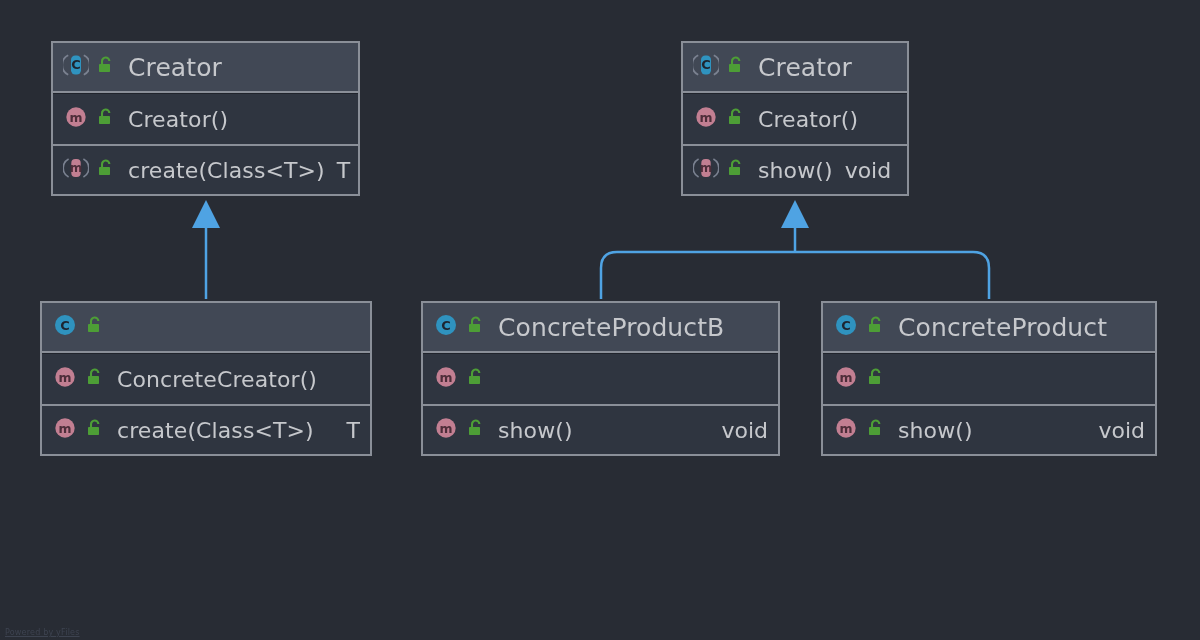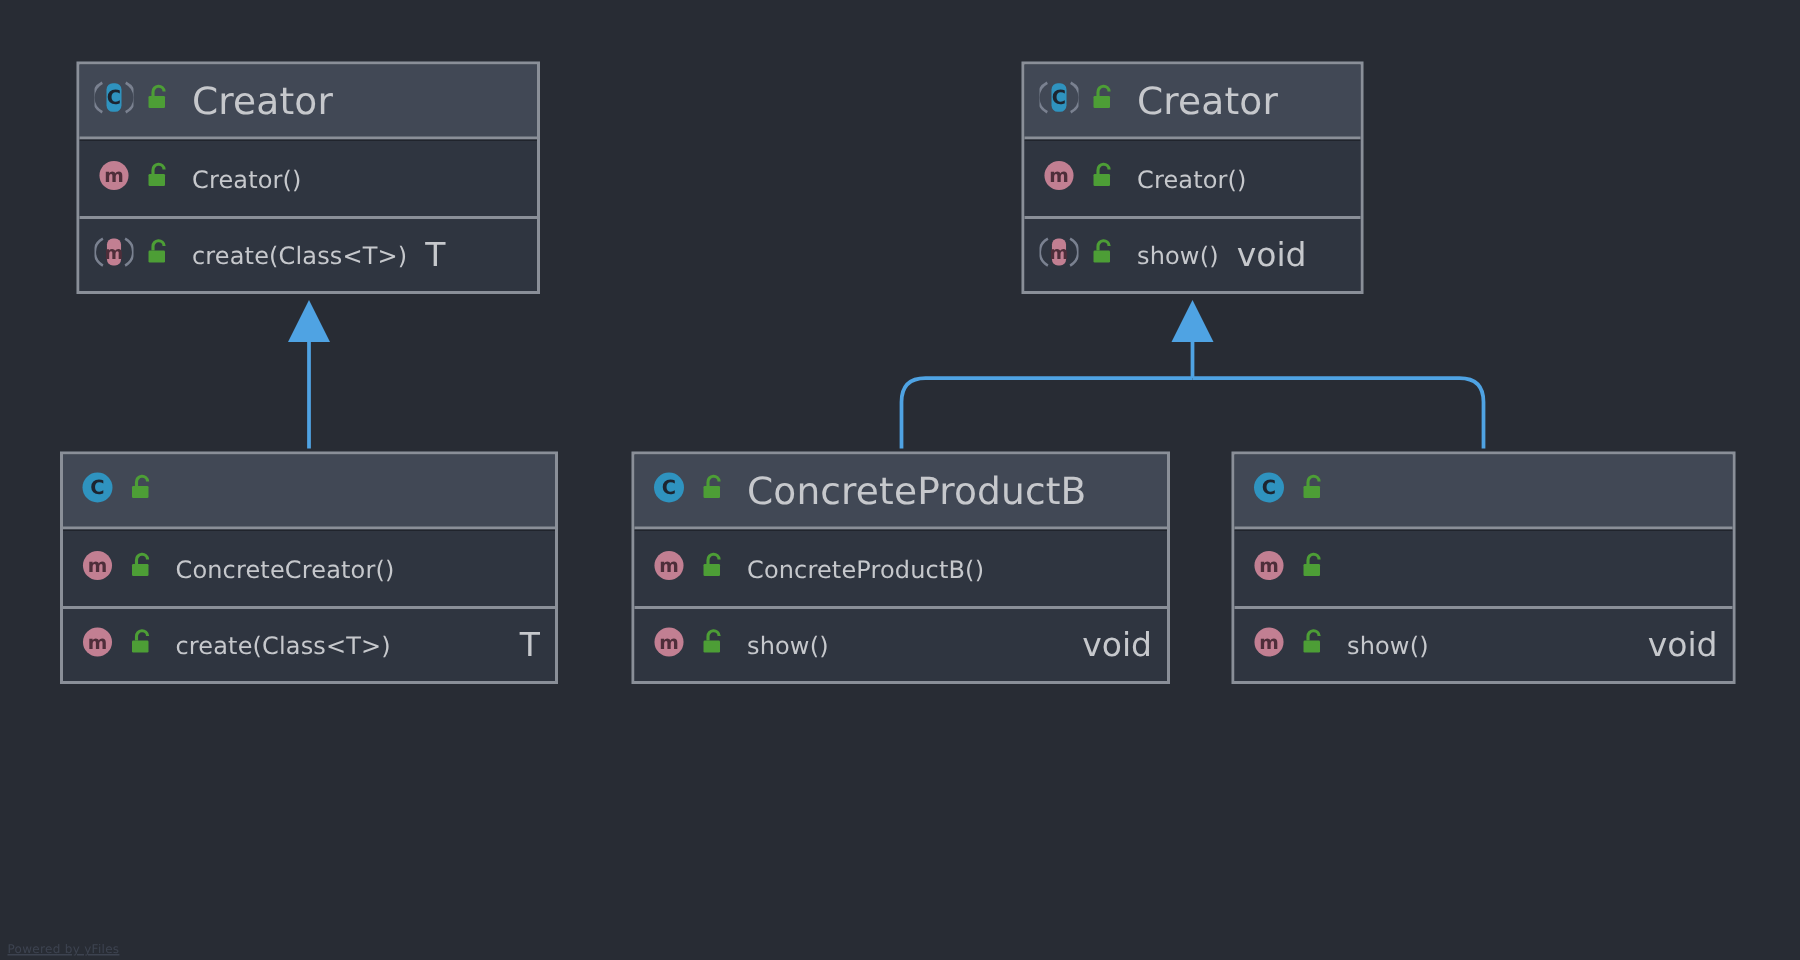--- a/index.html
+++ b/index.html
@@ -39,21 +39,21 @@
   .uml-body > .uml-row:first-child { border-top:none; }
   .uml-body { border-top:1px solid #20242c; }
 
   .nm {
     color:#c6c8cc;
     font-size:25px;
     letter-spacing:0.1px;
     white-space:nowrap;
     font-weight:400;
   }
-  .nm.small { font-size:16px; }
+  .nm.small { font-size:22px; }
   .ret {
     color:#c6c8cc;
     font-size:22px;
     white-space:nowrap;
   }
   .spacer { flex:1 1 auto; min-width:8px; }
   .gap-fixed { width:12px; flex:0 0 auto; }
 
   
   .icon { flex:0 0 auto; display:block; }
@@ -305,21 +305,20 @@
           </svg>
         </span>
         <span class="ico-gap"></span>
         <span class="icon">
           <svg width="18" height="20" viewBox="0 0 18 20">
             <path d="M6 9 V6.4 A3.6 3.6 0 0 1 13.4 6.0" stroke="#4d9e36" stroke-width="2.1" fill="none"></path>
             <rect x="3" y="9" width="11" height="8" rx="0.8" fill="#4d9e36"></rect>
           </svg>
         </span>
         <span class="ico-gap-lg"></span>
-        <span class="nm small">ConcreteProductB()</span>
         <span class="spacer"></span>
         <span class="ret"></span>
       </div>
       <div class="uml-row">
         <span class="icon">
           <svg width="26" height="26" viewBox="0 0 26 26">
             <circle cx="13" cy="13" r="9.7" fill="#c27f92"></circle>
             <text x="13" y="17.6" font-family="DejaVu Sans, sans-serif" font-size="12.5" font-weight="600" fill="#4e2e3a" text-anchor="middle">m</text>
           </svg>
         </span>
@@ -347,20 +346,21 @@
         </svg>
       </span>
       <span class="ico-gap"></span>
       <span class="icon">
         <svg width="18" height="20" viewBox="0 0 18 20">
           <path d="M6 9 V6.4 A3.6 3.6 0 0 1 13.4 6.0" stroke="#4d9e36" stroke-width="2.1" fill="none"></path>
           <rect x="3" y="9" width="11" height="8" rx="0.8" fill="#4d9e36"></rect>
         </svg>
       </span>
       <span class="ico-gap-lg"></span>
+      <span class="nm">ConcreteProduct</span>
     </div>
     <div class="uml-body">
       <div class="uml-row">
         <span class="icon">
           <svg width="26" height="26" viewBox="0 0 26 26">
             <circle cx="13" cy="13" r="9.7" fill="#c27f92"></circle>
             <text x="13" y="17.6" font-family="DejaVu Sans, sans-serif" font-size="12.5" font-weight="600" fill="#4e2e3a" text-anchor="middle">m</text>
           </svg>
         </span>
         <span class="ico-gap"></span>

